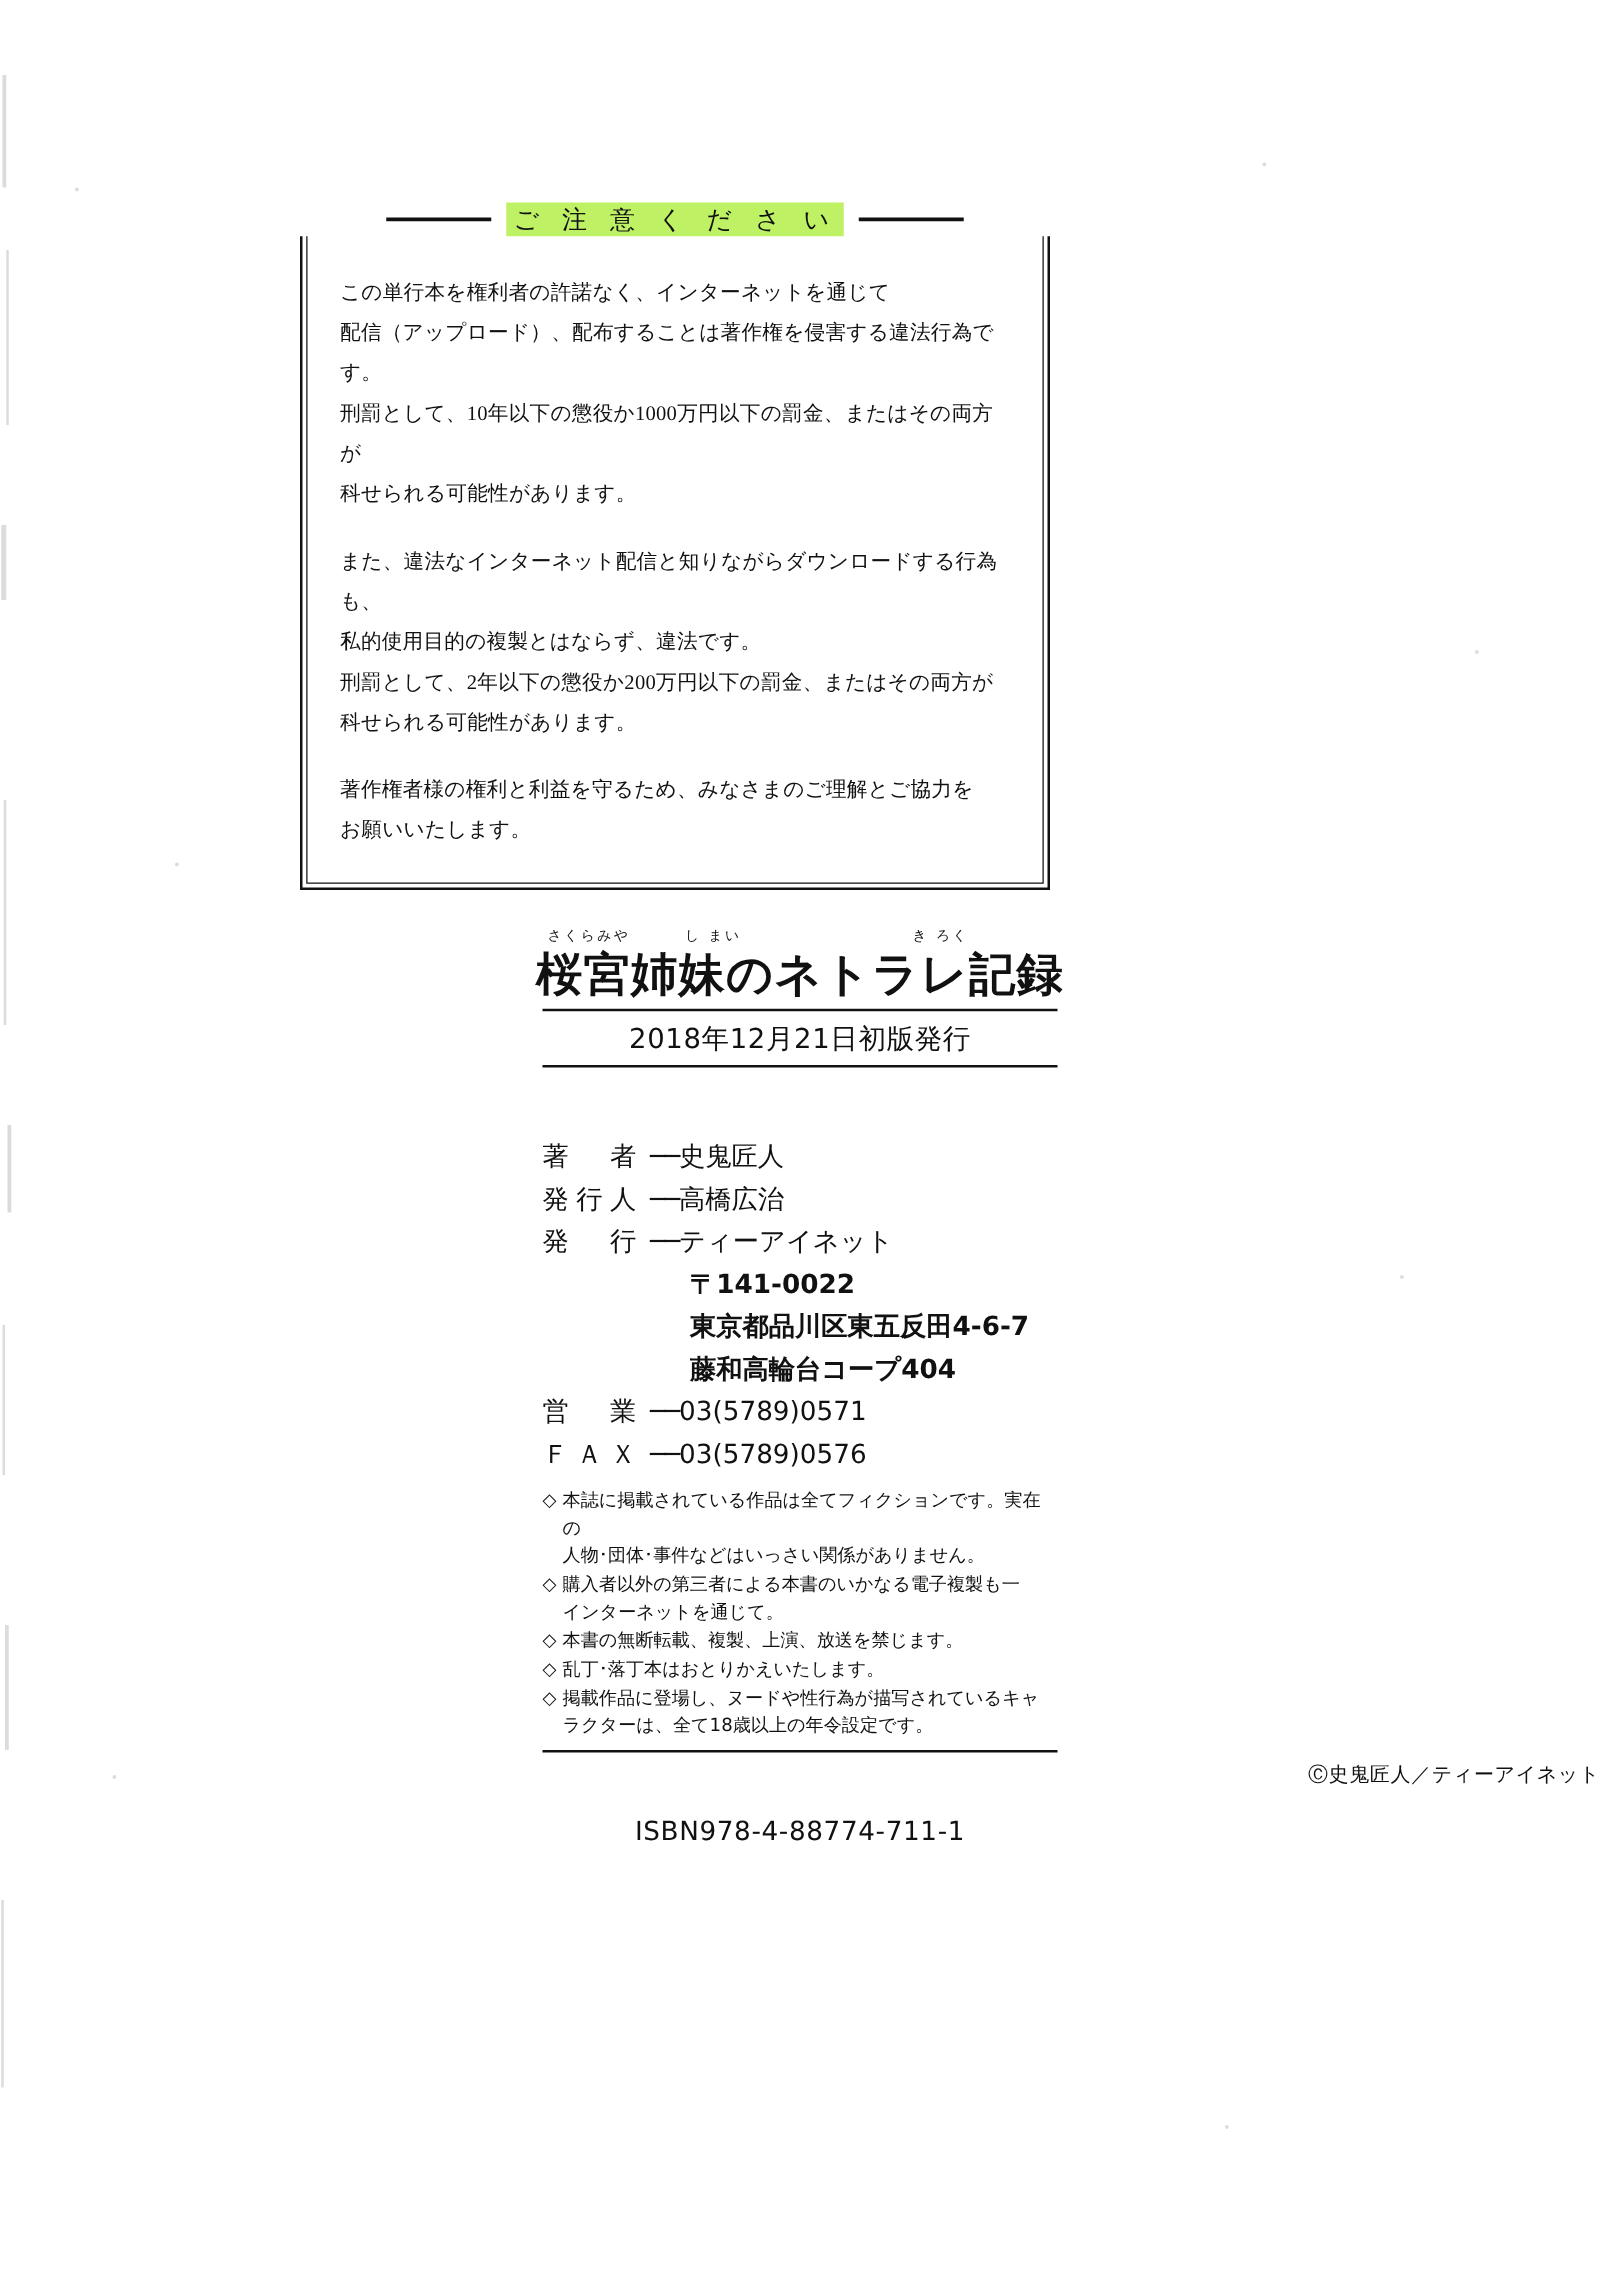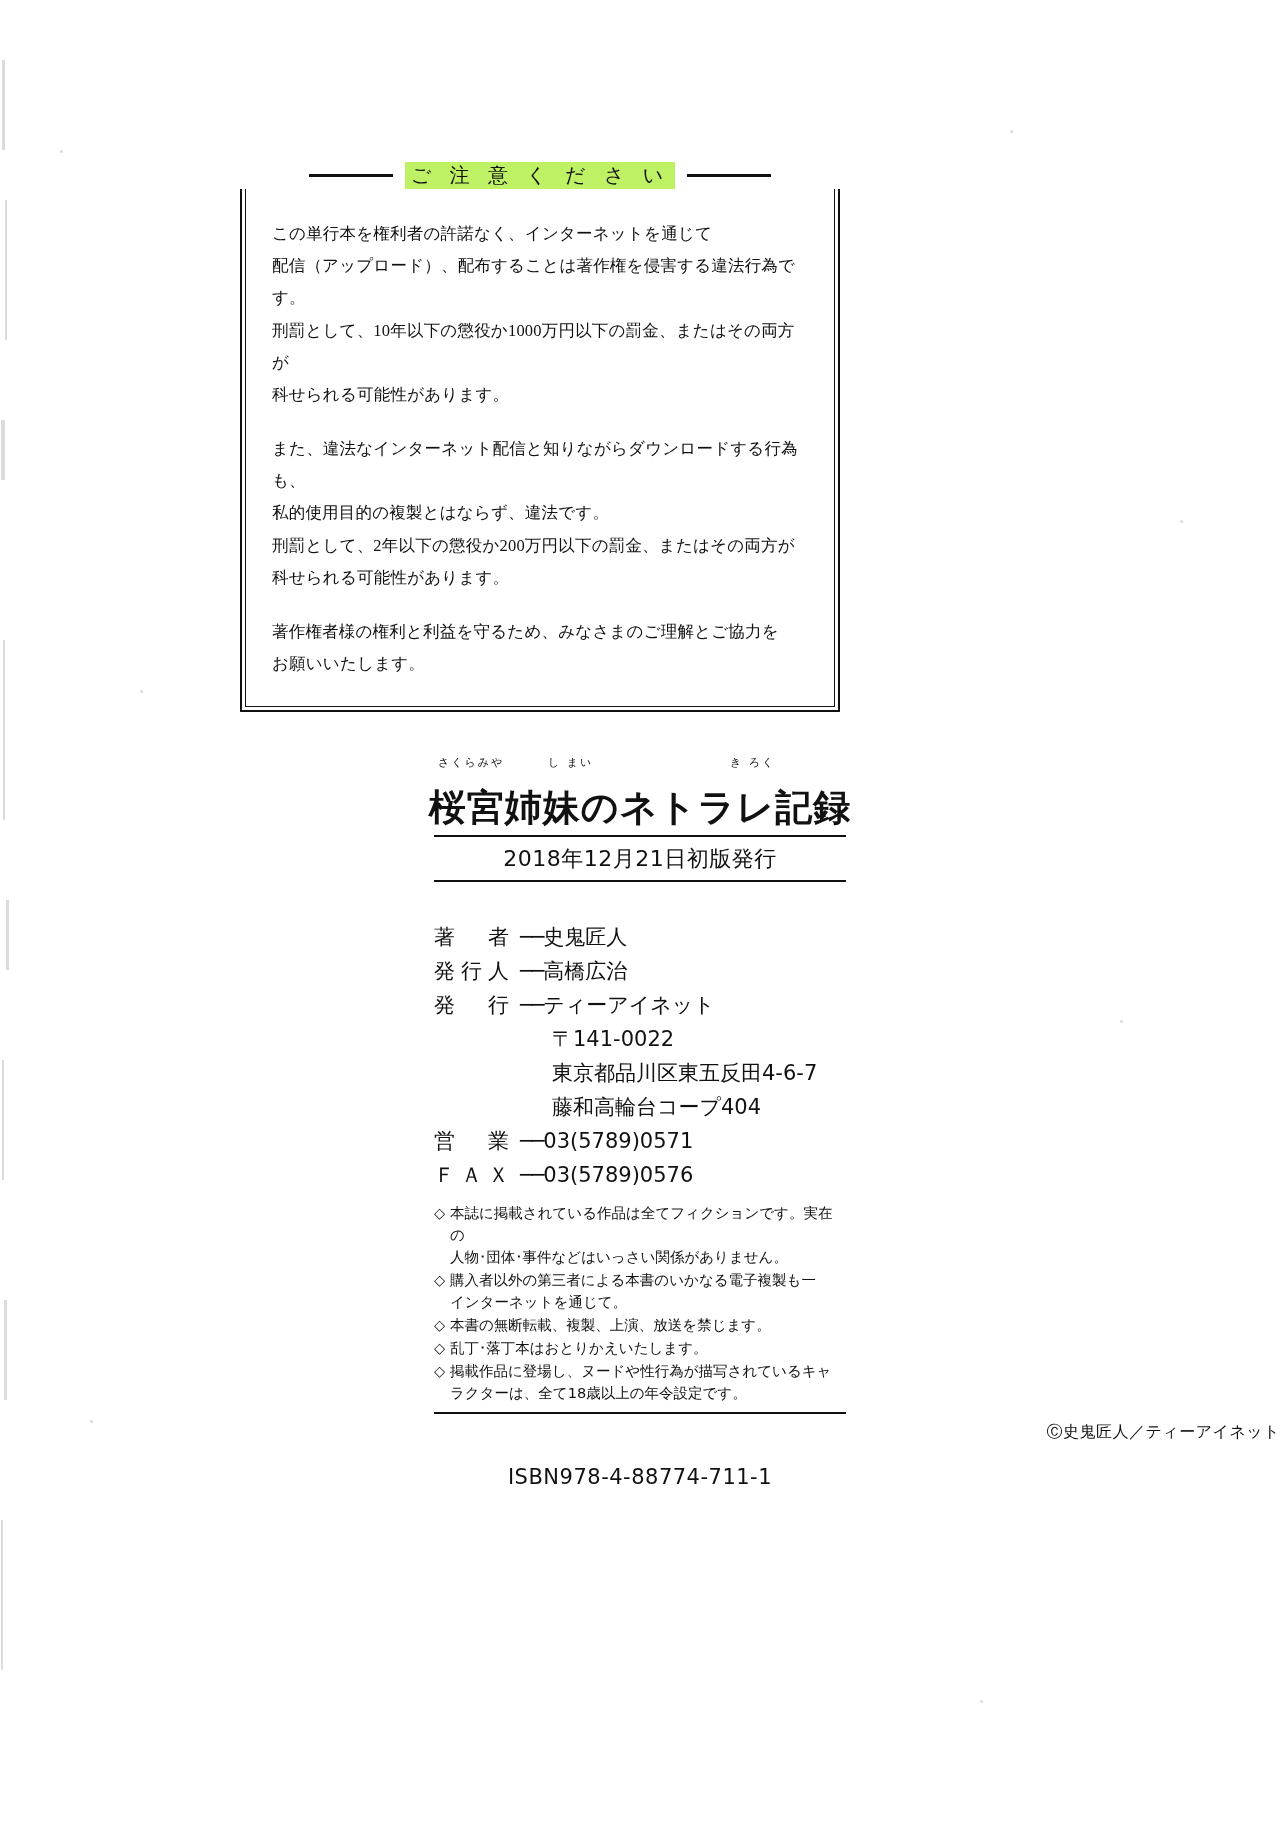--- a/index.html
+++ b/index.html
@@ -74,21 +74,21 @@
     width: 1280px;
   }
   #book-title-block {
     text-align: center;
     position: relative;
   }
   #ruby-line {
     position: relative;
     height: 18px;
     width: 420px;
-    margin: 15px auto;
+    margin: 1px auto;
     text-align: center;
   }
   .ruby {
     position: absolute;
     font-size: 11px;
     letter-spacing: 2px;
     top: 0;
   }
   #book-title {
     font-size: 37px;
@@ -109,40 +109,41 @@
     margin-top: 7px;
   }
   #date-underline {
     width: 412px;
     margin: 6px auto 0 auto;
     border-top: 2px solid #111;
   }
 
   #imprint {
     width: 412px;
-    margin: 38px auto 0 auto;
+    margin: 54px auto 0 auto;
     font-size: 21px;
     line-height: 1.62;
   }
   .imprint-row {
     display: block;
     white-space: nowrap;
   }
   .imprint-label {
     display: inline-block;
     width: 86px;
     letter-spacing: 6px;
   }
   .imprint-dash {
     letter-spacing: -1px;
   }
   .imprint-indent {
     display: block;
     padding-left: 118px;
     white-space: nowrap;
+    font-weight: bold;
   }
 
   #notes {
     width: 412px;
     margin: 10px auto 0 auto;
     font-size: 14.5px;
     line-height: 1.52;
   }
   .note-item {
     display: block;

